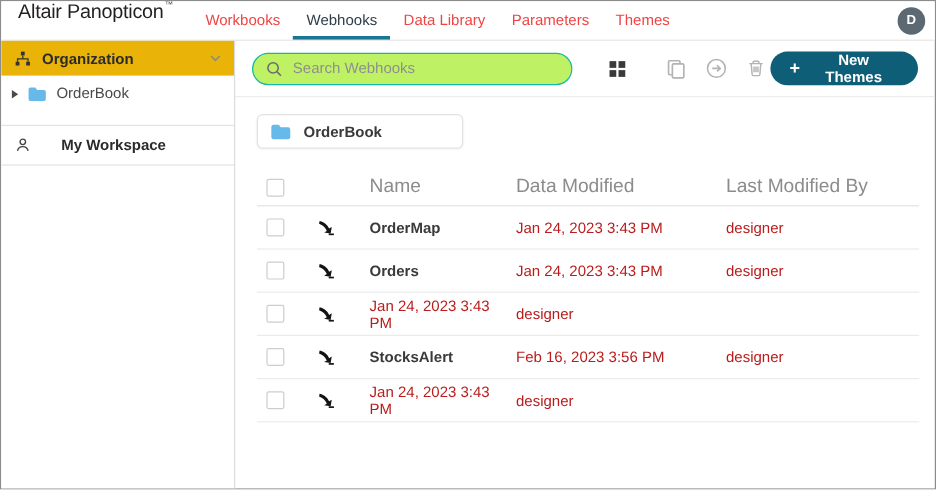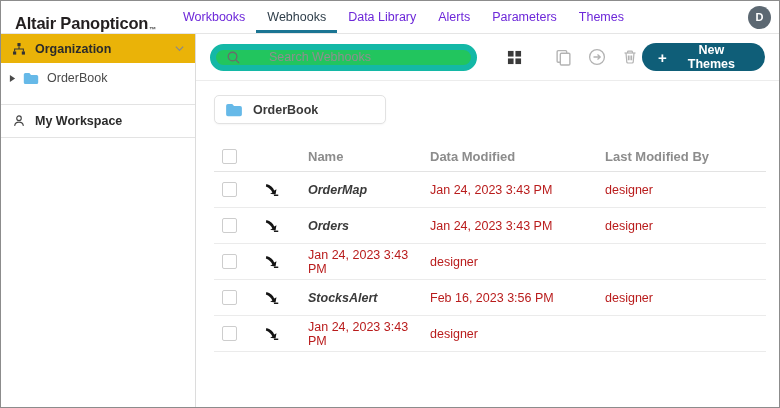--- a/index.html
+++ b/index.html
@@ -6,52 +6,52 @@
   body { font-family:"Liberation Sans", sans-serif; background:#fff; }
   .app {
     width:780px; height:408px; border:1px solid #8c8c8c;
     display:flex; flex-direction:column; background:#fff; overflow:hidden;
   }
   
   .topbar {
     height:33px; flex:0 0 33px; display:flex; align-items:stretch;
     border-bottom:1px solid #e5e5e5; background:#fff; padding:0 8px 0 8px;
   }
-  .logo { display:flex; align-items:flex-end; font-weight:bold; font-size:16.5px;
+  .logo { display:flex; align-items:flex-start; font-weight:normal; font-size:16.5px;
     color:#231f20; letter-spacing:-0.2px; padding:0 6px; white-space:nowrap; }
   .logo sup { font-size:7px; margin-left:1px; color:#444; }
   .tabs { display:flex; align-items:stretch; margin-left:10px; flex:1; }
   .tab {
     display:flex; align-items:center; padding:3px 11px 0 11px; font-size:12.5px;
-    color:#6d28d9; cursor:pointer; border-bottom:3px solid transparent; white-space:nowrap;
+    color:#ef4444; cursor:pointer; border-bottom:3px solid transparent; white-space:nowrap;
   }
   .tab.active { border-bottom-color:#1b7593; color:#2e3d49; }
   .avatar {
     align-self:center; width:23px; height:23px; border-radius:50%; background:#5c6872;
     color:#fff; font-size:11px; font-weight:bold; display:flex; align-items:center;
     justify-content:center; margin-left:auto; cursor:pointer;
   }
   
   .body { flex:1; display:flex; min-height:0; }
   .sidebar { width:195px; flex:0 0 195px; border-right:1px solid #dcdcdc; background:#fff; }
   .side-row { display:flex; align-items:center; height:29px; padding:0 10px; font-size:12.5px; cursor:pointer; }
   .side-row .icon { width:16px; height:16px; display:flex; align-items:center; justify-content:center; margin-right:8px; }
   .org-row { background:#eab308; font-weight:bold; color:#2b2b2b; }
   .org-row .chev { margin-left:auto; display:flex; }
   .folder-row { color:#4a4a4a; padding-left:8px; height:30px; }
   .folder-row .caret { width:10px; display:flex; margin-right:4px; }
   .ws-block { border-top:1px solid #e3e3e3; margin-top:11px; }
-  .ws-row { height:33px; font-weight:bold; color:#2b2b2b; border-bottom:1px solid #e3e3e3; }
+  .ws-row { height:33px; font-weight:bold; color:#2b2b2b; border-bottom:1px solid #e3e3e3;gap:16px; }
   
   .main { flex:1; display:flex; flex-direction:column; min-width:0; }
   .toolbar { height:47px; flex:0 0 47px; display:flex; align-items:center;
     padding:0 10px 0 14px; border-bottom:1px solid #ececec; }
   .searchbox {
-    display:flex; align-items:center; width:270px; height:27px; border:6px solid #14b8a6;
-    border-radius:14px; padding:0 10px; background:#22c55e;gap:20px;
+    display:flex; align-items:center; width:270px; height:27px; border:1px solid #14b8a6;
+    border-radius:14px; padding:0 10px; background:#bef264;
   }
   .searchbox input {
     border:none; outline:none; flex:1; font-size:12.5px; color:#444; margin-left:8px;
     font-family:"Liberation Sans", sans-serif; background:transparent;
   }
   .searchbox input::placeholder { color:#8f8f8f; }
   .tool-icons { display:flex; align-items:center; margin-left:26px; }
   .tbtn { width:24px; height:24px; display:flex; align-items:center; justify-content:center; cursor:pointer; }
   .tbtn + .tbtn { margin-left:9px; }
   .tbtn.grid { margin-right:16px; }
@@ -69,26 +69,26 @@
     background:#fff;
   }
   .folder-card .label { font-size:12.5px; font-weight:bold; color:#3a3a3a; margin-left:10px; }
   
   .table { margin-top:17px; width:552px; }
   .trow {
     display:grid; grid-template-columns:36px 50px 122px 175px 1fr;
     align-items:center; height:36px; border-bottom:1px solid #ebebeb; padding-left:8px;
   }
   .thead { height:31px; border-bottom:1px solid #e3e3e3; }
-  .thead .col { font-size:13px; font-weight:bold; color:#8c8c8c; }
+  .thead .col { font-size:16px; font-weight:normal; color:#8c8c8c; }
   .checkbox {
     width:15px; height:15px; border:1.5px solid #cdcdcd; border-radius:2px; background:#fff; cursor:pointer;
   }
   .cell-icon { display:flex; align-items:center; justify-content:center; width:26px; }
-  .cell-name { font-size:12.5px; font-weight:bold; color:#3a3a3a;font-style:italic; }
+  .cell-name { font-size:12.5px; font-weight:bold; color:#3a3a3a; }
   .cell-date, .cell-by { font-size:12.5px; color:#b91c1c; }
 </style>
 </head>
 <body>
 
 <div class="app">
 
   <div class="topbar">
     <div class="logo">
       <span>Altair Panopticon</span>
@@ -96,23 +96,20 @@
     </div>
     <div class="tabs">
       <div class="tab">
           <span>Workbooks</span>
         </div>
       <div class="tab active">
           <span>Webhooks</span>
         </div>
       <div class="tab">
           <span>Data Library</span>
-        </div>
-      <div class="tab">
-          <span>Alerts</span>
         </div>
       <div class="tab">
           <span>Parameters</span>
         </div>
       <div class="tab">
           <span>Themes</span>
         </div>
     </div>
     <div class="avatar">D</div>
   </div>

